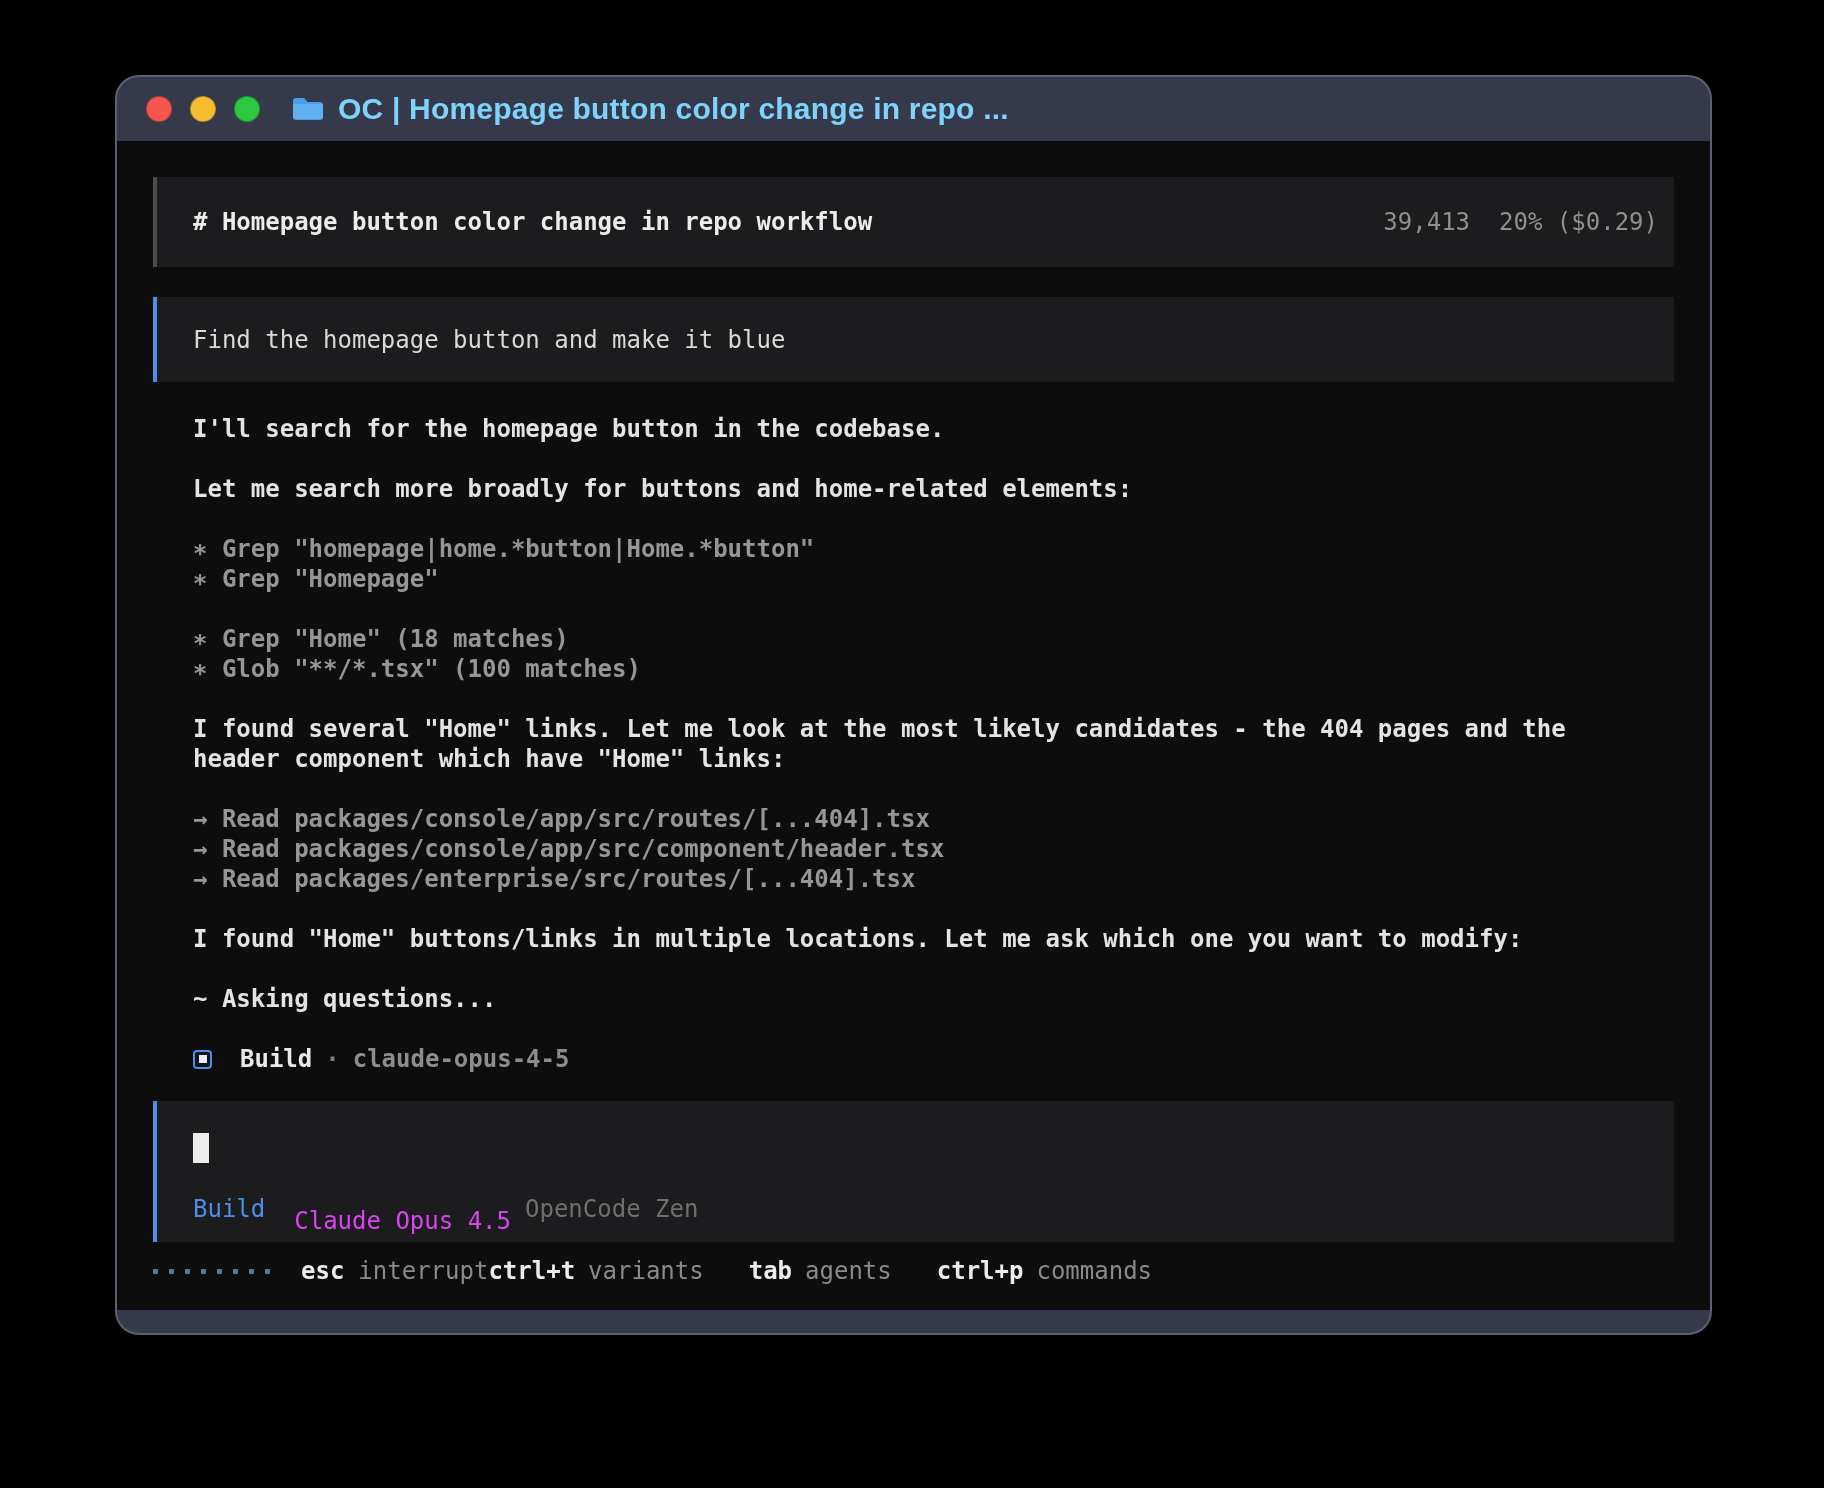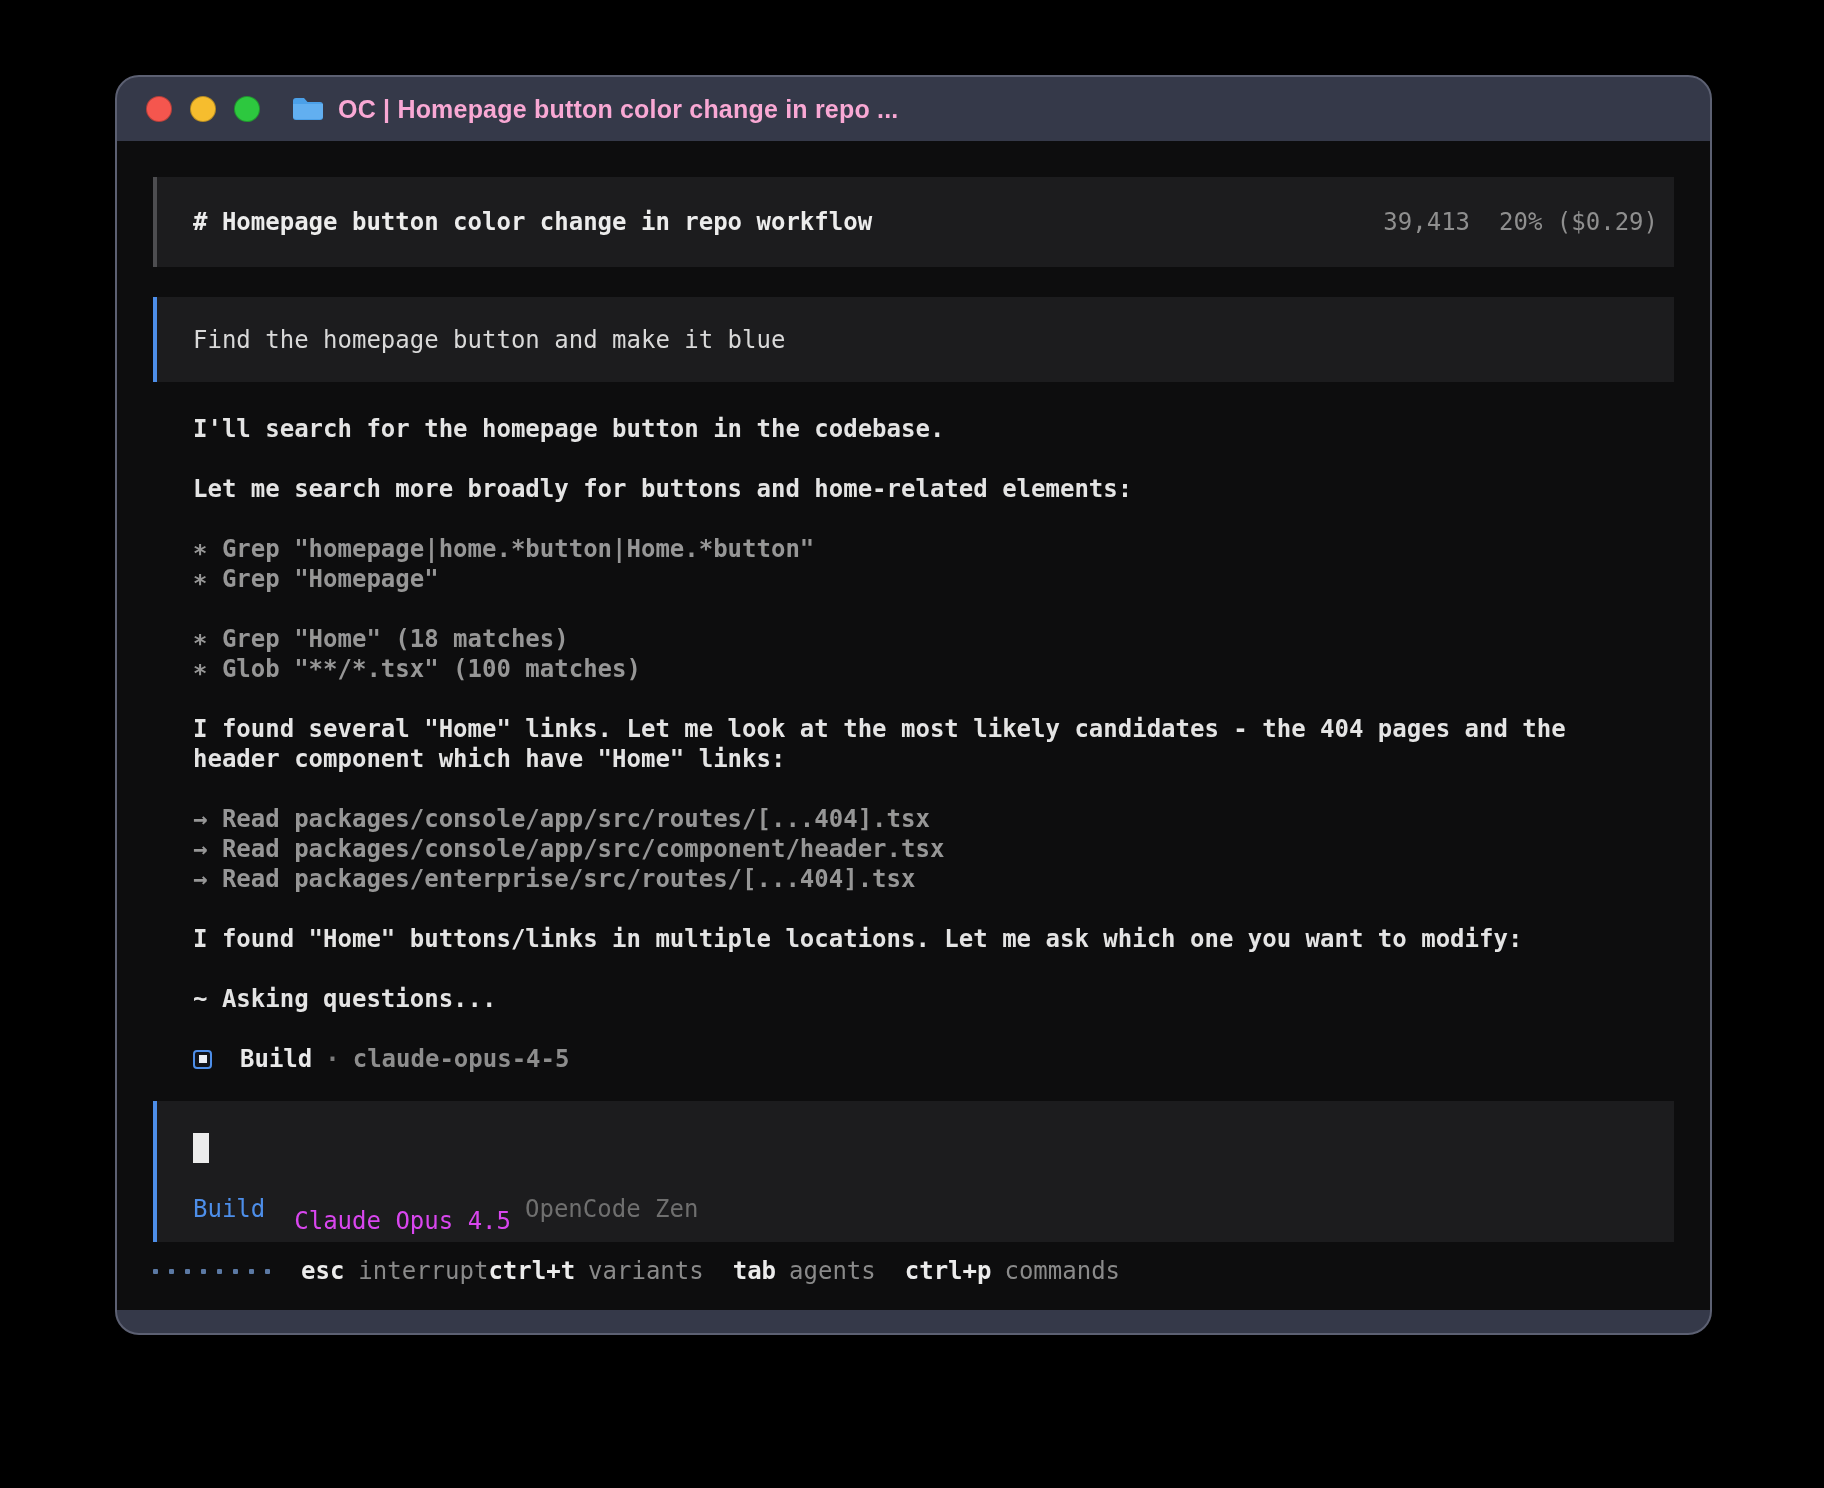--- a/index.html
+++ b/index.html
@@ -11,21 +11,21 @@
     overflow:hidden; display:flex; flex-direction:column;
   }
 
   
   .titlebar { flex:0 0 64px; display:flex; align-items:center; padding-left:29px; }
   .light { width:26px; height:26px; border-radius:50%; margin-right:18px; border:1px solid rgba(0,0,0,.25); }
   .light.red    { background:#f5564e; }
   .light.yellow { background:#f6bd2e; }
   .light.green  { background:#2dc83f; }
   .folder { margin-left:13px; margin-right:13px; display:flex; align-items:center; }
-  .wtitle { font-family:"Liberation Sans",sans-serif; font-weight:bold; font-size:25px; color:#f9a8d4; letter-spacing:.2px; }
+  .wtitle { font-family:"Liberation Sans",sans-serif; font-weight:bold; font-size:30px; color:#7dd3fc; letter-spacing:.2px; }
 
   
   .terminal {
     flex:1 1 auto; background:#0d0d0e; padding:36px 36px 0;
     font-family:"DejaVu Sans Mono","Liberation Mono",monospace;
     font-size:24px; line-height:30px; color:#e6e6e6;
     display:flex; flex-direction:column; overflow:hidden;
   }
   .bottomstrip { flex:0 0 23px; }
 
@@ -77,21 +77,21 @@
   .statusbar {
     display:flex; align-items:center; 
     height:30px; margin-top:14px;
   }
   .sb-left { display:flex; align-items:center; }
   .spinner { display:flex; align-items:center; gap:11px; margin-right:31px; }
   .spinner .dot { width:5px; height:5px; background:#5b79a4; border-radius:1px; }
   .key { font-weight:bold; color:#ececec; }
   .hint { color:#8a8a8a; }
   .sb-left .hint { margin-left:14px; }
-  .sb-right { display:flex; align-items:center; }
+  .sb-right { display:flex; align-items:center;gap:16px; }
   .kpair { display:flex; align-items:center; margin-left:29px; }
   .kpair:first-child { margin-left:0; }
   .kpair .key { margin-right:13px; }
 </style>
 </head>
 <body>
 
 <div class="window">
 
   <div class="titlebar">

